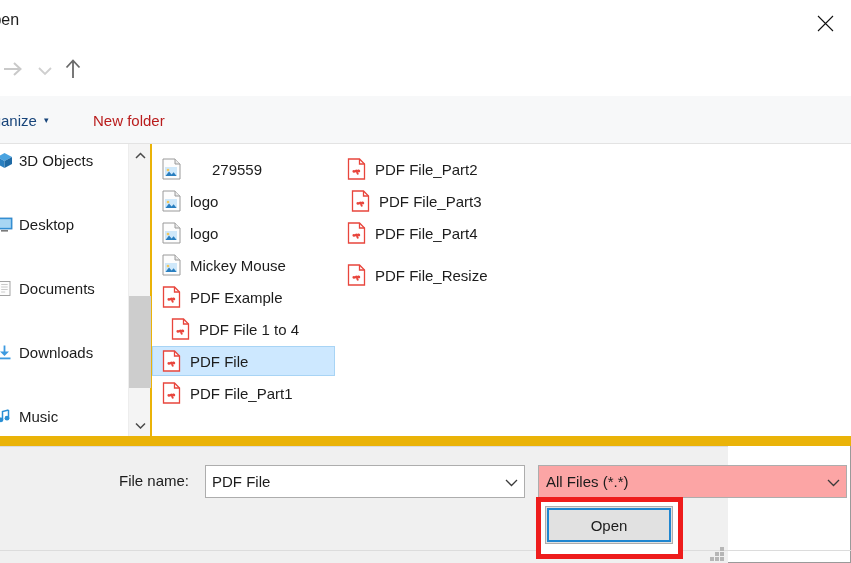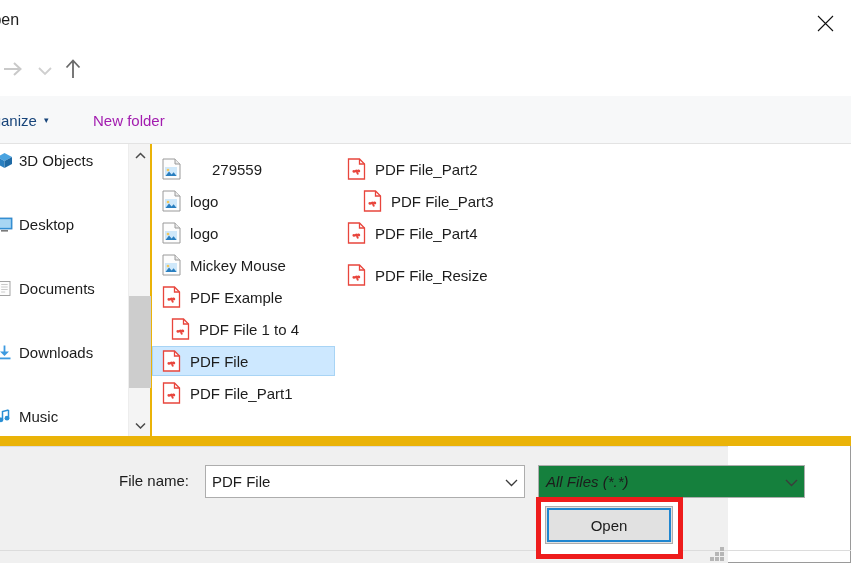--- a/index.html
+++ b/index.html
@@ -122,21 +122,21 @@
   .cmd-organize {
     position: absolute; left: -24px; top: 11px;
     height: 26px; display: flex; align-items: center;
     font-size: 15px; color: #17447a;
     white-space: nowrap;
   }
   .cmd-caret { margin-left: 7px; font-size: 9px; color: #17447a; }
   .cmd-newfolder {
     position: absolute; left: 93px; top: 11px;
     height: 26px; display: flex; align-items: center;
-    font-size: 15px; color: #a21caf;
+    font-size: 15px; color: #b91c1c;
     white-space: nowrap;
   }
   .view-icon {
     position: absolute; left: 672px; top: 108px;
     width: 26px; height: 26px;
     display: flex; align-items: center; justify-content: center;
   }
   .view-caret {
     position: absolute; left: 705px; top: 108px;
     width: 20px; height: 26px;
@@ -253,24 +253,24 @@
     font-family: "Liberation Sans", sans-serif;
     font-size: 15px; color: #1c1c1c;
     padding-left: 6px; flex: 1 1 auto; height: 100%;
   }
   .combo-caret {
     width: 26px; height: 100%;
     display: flex; align-items: center; justify-content: center;
   }
   .filetype-box {
     position: absolute; left: 538px; top: 465px;
-    width: 267px; height: 33px;
-    background: #15803d;
+    width: 309px; height: 33px;
+    background: #fca5a5;
     border: 1px solid #adadad;
-    display: flex; align-items: center; font-style: italic;
+    display: flex; align-items: center;
   }
   .filetype-text {
     font-size: 15px; color: #1c1c1c;
     padding-left: 7px; flex: 1 1 auto;
   }
 
   .open-highlight {
     position: absolute; left: 536px; top: 497px;
     width: 147px; height: 62px;
     border: 5px solid #ee1c1c;
@@ -645,21 +645,21 @@
       <g fill="#e8453c">
         <circle cx="9.3" cy="13" r="1.5"></circle>
         <path d="M9.3 13 C6.4 11.2 5 12.4 5.6 14 C6.2 15.5 8.3 14.6 9.3 13 Z"></path>
         <path d="M9.3 13 C11.4 10.6 13.3 11.6 13.2 13.3 C13.1 15 10.8 14.6 9.3 13 Z"></path>
         <path d="M9.3 13 C9 15.9 10.3 17.2 11.4 16.4 C12.5 15.6 10.9 14 9.3 13 Z"></path>
       </g>
     </svg>
           </span>
           <span class="file-label">PDF File_Part2</span>
         </div>
-        <div class="file-item" style="left: 201px; top: 42px;">
+        <div class="file-item" style="left: 189px; top: 42px;">
           <span class="file-ico">
             <svg width="19" height="22" viewBox="0 0 19 22">
       <path d="M1.5 1 h11 l5 5 v15 H1.5 Z" fill="#ffffff" stroke="#e8453c" stroke-width="1.3"></path>
       <path d="M12.5 1 v5 h5" fill="none" stroke="#e8453c" stroke-width="1.3"></path>
       <g fill="#e8453c">
         <circle cx="9.3" cy="13" r="1.5"></circle>
         <path d="M9.3 13 C6.4 11.2 5 12.4 5.6 14 C6.2 15.5 8.3 14.6 9.3 13 Z"></path>
         <path d="M9.3 13 C11.4 10.6 13.3 11.6 13.2 13.3 C13.1 15 10.8 14.6 9.3 13 Z"></path>
         <path d="M9.3 13 C9 15.9 10.3 17.2 11.4 16.4 C12.5 15.6 10.9 14 9.3 13 Z"></path>
       </g>

